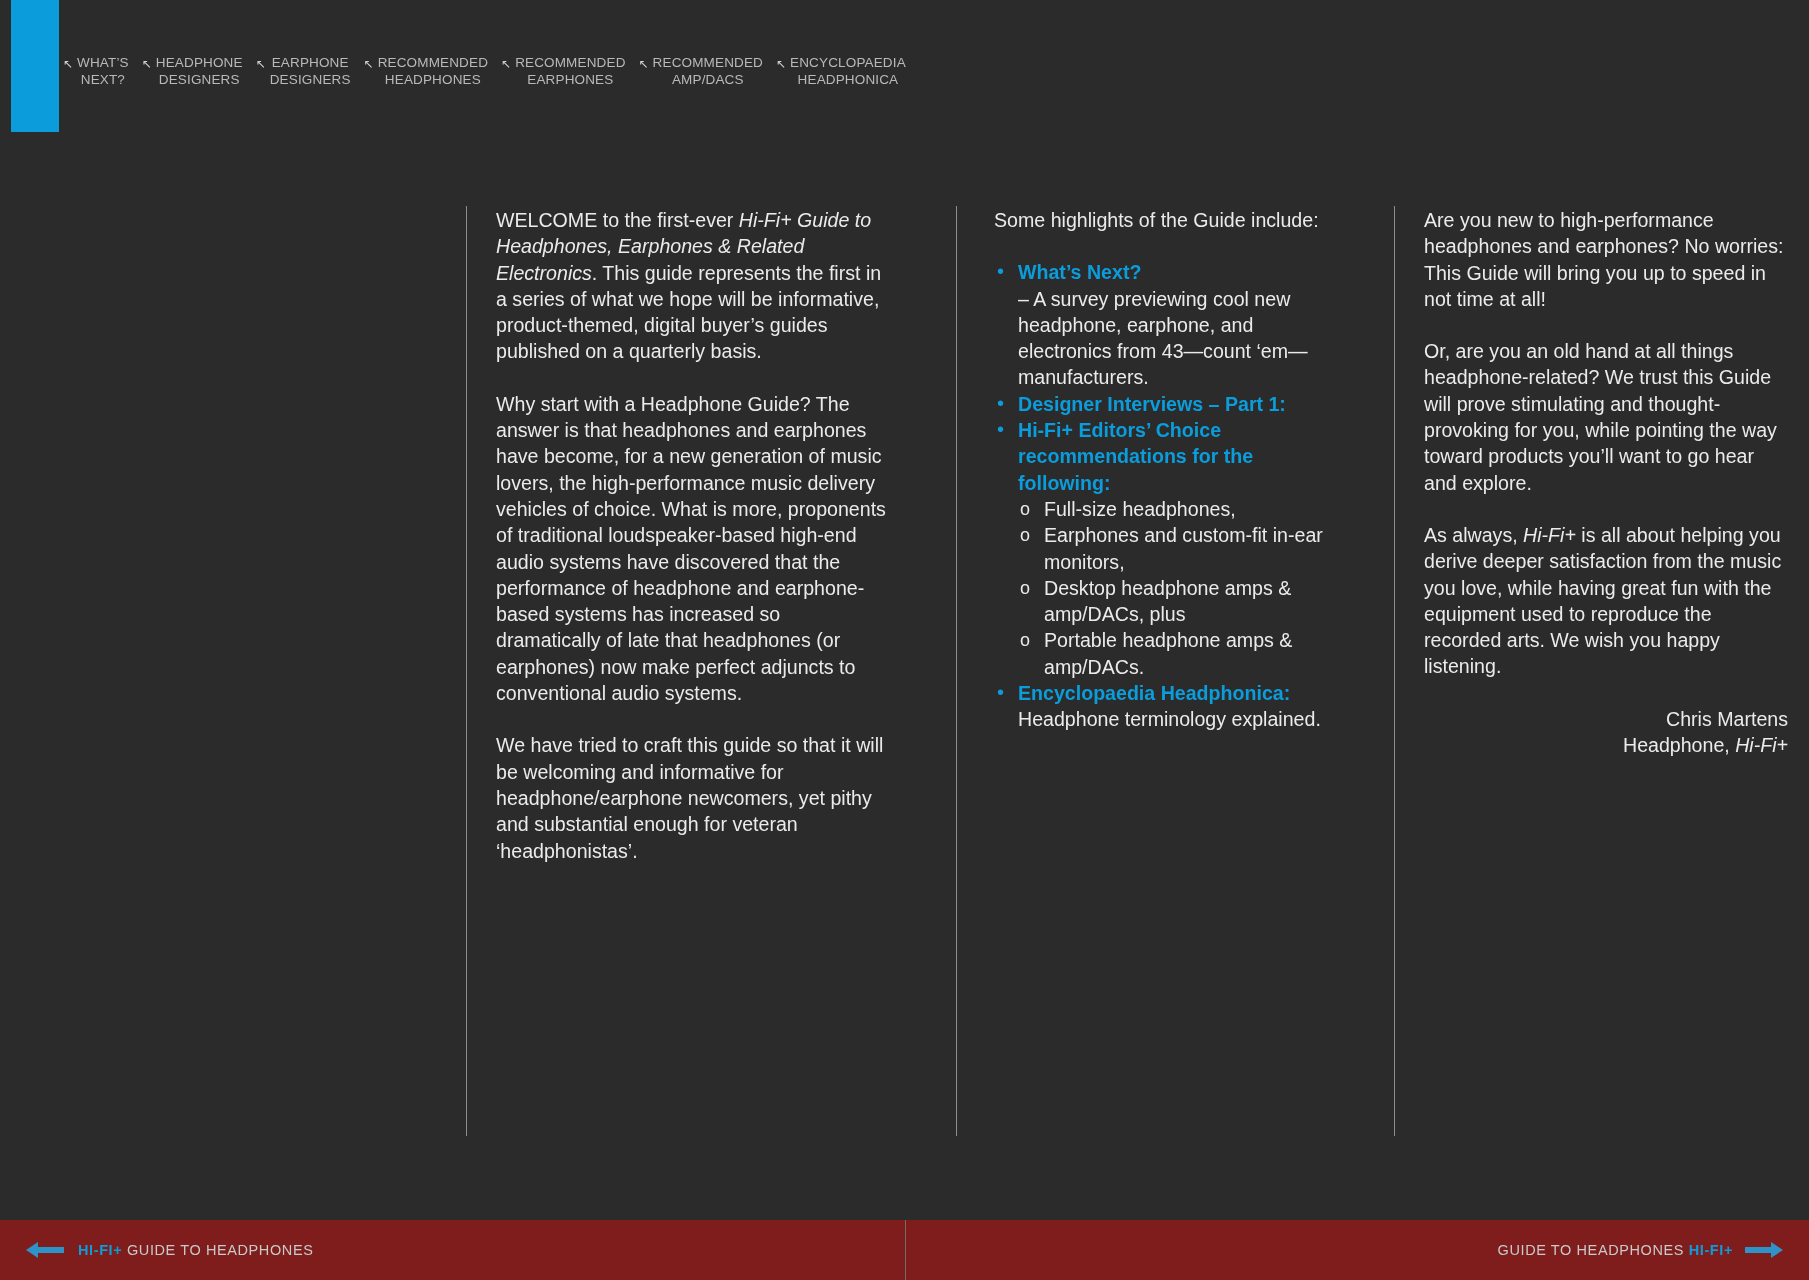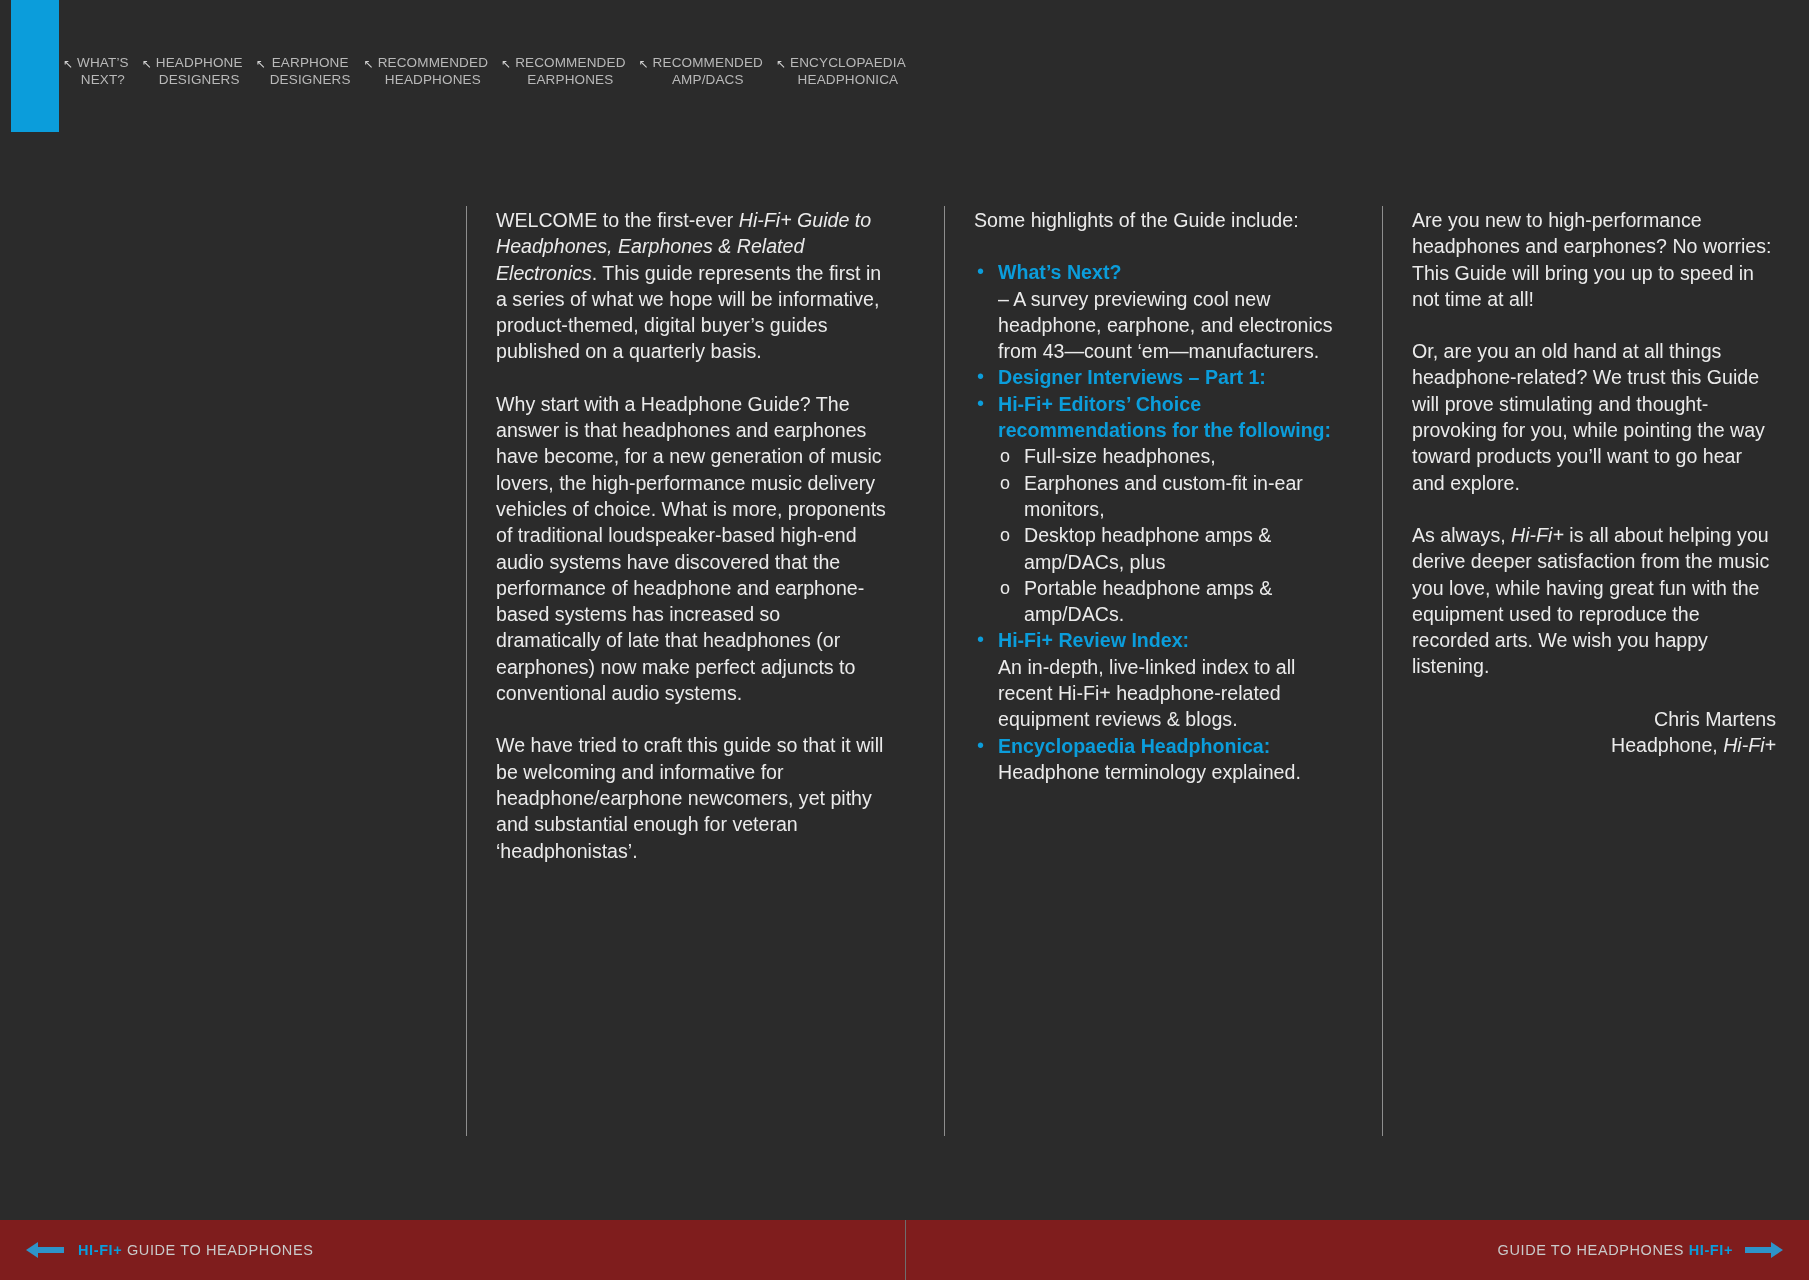--- a/index.html
+++ b/index.html
@@ -82,21 +82,21 @@
   .col .rule {
     position: absolute;
     left: 0; top: 54px;
     width: 1px;
     height: 930px;
     background: #8e8e8e;
   }
   .col-inner { padding-left: 30px; padding-right: 18px; }
 
   #col1 { width: 440px; margin-left: 466px; }
-  #col2 { width: 410px; margin-left: 38px; }
+  #col2 { width: 410px; margin-left: 50px; padding-left: 8px; }
   #col3 { width: 412px; margin-left: 28px; }
 
   p.para { margin-bottom: 26px; }
   p.para:last-child { margin-bottom: 0; }
   i, em { font-style: italic; }
 
   
   ul.hl { list-style: none; margin-top: 26px; }
   ul.hl > li {
     position: relative;
@@ -252,24 +252,20 @@
           <li>
             <span class="hl-head">Hi-Fi+ Editors’ Choice recommendations for the following:</span>
             <ul class="sub">
               <li>Full-size headphones,</li>
               <li>Earphones and custom-fit in-ear monitors,</li>
               <li>Desktop headphone amps &amp; amp/DACs, plus</li>
               <li>Portable headphone amps &amp; amp/DACs.</li>
             </ul>
           </li>
 
-          <li>
-            <span class="hl-head">Hi-Fi+ Review Index:</span><br>
-            <span class="hl-body">An in-depth, live-linked index to all recent Hi-Fi+ headphone-related equipment reviews &amp; blogs.</span>
-          </li>
 
           <li>
             <span class="hl-head">Encyclopaedia Headphonica:</span><br>
             <span class="hl-body">Headphone terminology explained.</span>
           </li>
 
         </ul>
       </div>
     </div>
 

